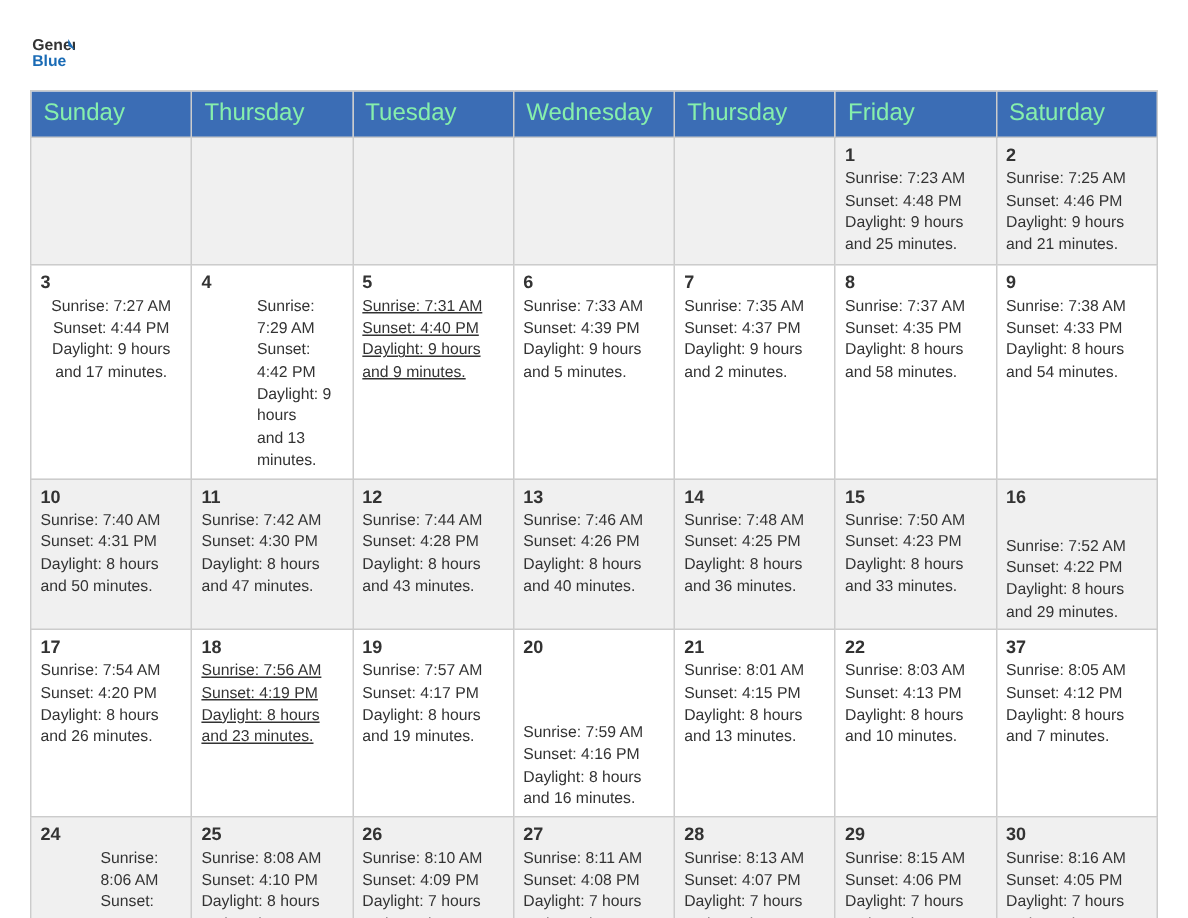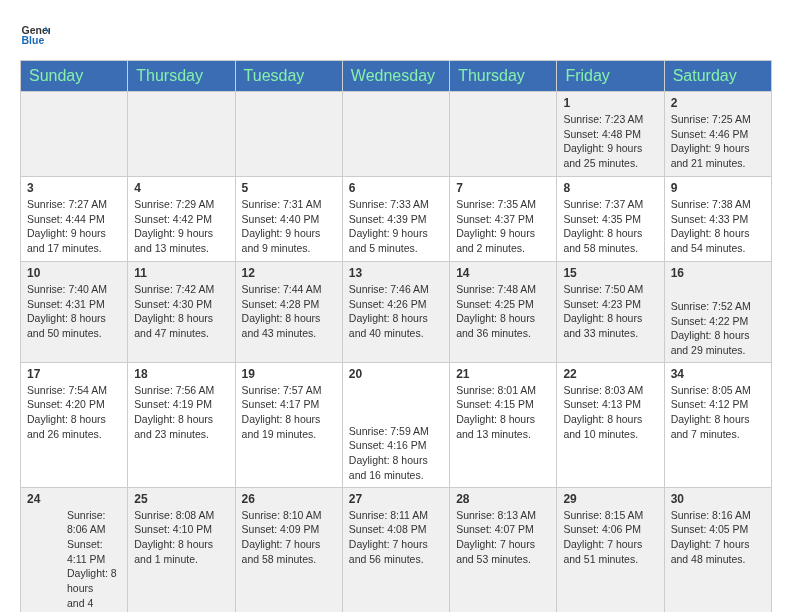--- a/index.html
+++ b/index.html
@@ -129,35 +129,35 @@
           <span class="day-number">2</span>
           <div class="day-info" style="white-space: pre-line;">Sunrise: 7:25 AM
 Sunset: 4:46 PM
 Daylight: 9 hours
 and 21 minutes.</div>
         </td>
       </tr>
       <tr>
         <td>
           <span class="day-number">3</span>
-          <div class="day-info" style="white-space: pre-line;">Sunrise: 7:27 AM
+          <div class="day-info" style="white-space: pre-line; text-align: center;">Sunrise: 7:27 AM
 Sunset: 4:44 PM
 Daylight: 9 hours
 and 17 minutes.</div>
         </td>
         <td>
           <span class="day-number">4</span>
-          <div class="day-info" style="white-space: pre-line;">Sunrise: 7:29 AM
+          <div class="day-info" style="white-space: pre-line; margin-left: 37px;">Sunrise: 7:29 AM
 Sunset: 4:42 PM
 Daylight: 9 hours
 and 13 minutes.</div>
         </td>
         <td>
           <span class="day-number">5</span>
-          <div class="day-info" style="white-space: pre-line;">Sunrise: 7:31 AM
+          <div class="day-info" style="white-space: pre-line; text-decoration: underline;">Sunrise: 7:31 AM
 Sunset: 4:40 PM
 Daylight: 9 hours
 and 9 minutes.</div>
         </td>
         <td>
           <span class="day-number">6</span>
           <div class="day-info" style="white-space: pre-line;">Sunrise: 7:33 AM
 Sunset: 4:39 PM
 Daylight: 9 hours
 and 5 minutes.</div>
@@ -238,21 +238,21 @@
       <tr>
         <td>
           <span class="day-number">17</span>
           <div class="day-info" style="white-space: pre-line;">Sunrise: 7:54 AM
 Sunset: 4:20 PM
 Daylight: 8 hours
 and 26 minutes.</div>
         </td>
         <td>
           <span class="day-number">18</span>
-          <div class="day-info" style="white-space: pre-line;">Sunrise: 7:56 AM
+          <div class="day-info" style="white-space: pre-line; text-decoration: underline;">Sunrise: 7:56 AM
 Sunset: 4:19 PM
 Daylight: 8 hours
 and 23 minutes.</div>
         </td>
         <td>
           <span class="day-number">19</span>
           <div class="day-info" style="white-space: pre-line;">Sunrise: 7:57 AM
 Sunset: 4:17 PM
 Daylight: 8 hours
 and 19 minutes.</div>
@@ -272,21 +272,21 @@
 and 13 minutes.</div>
         </td>
         <td>
           <span class="day-number">22</span>
           <div class="day-info" style="white-space: pre-line;">Sunrise: 8:03 AM
 Sunset: 4:13 PM
 Daylight: 8 hours
 and 10 minutes.</div>
         </td>
         <td>
-          <span class="day-number">34</span>
+          <span class="day-number">37</span>
           <div class="day-info" style="white-space: pre-line;">Sunrise: 8:05 AM
 Sunset: 4:12 PM
 Daylight: 8 hours
 and 7 minutes.</div>
         </td>
       </tr>
       <tr>
         <td>
           <span class="day-number">24</span>
           <div class="day-info" style="white-space: pre-line; margin-left: 40px;">Sunrise: 8:06 AM

